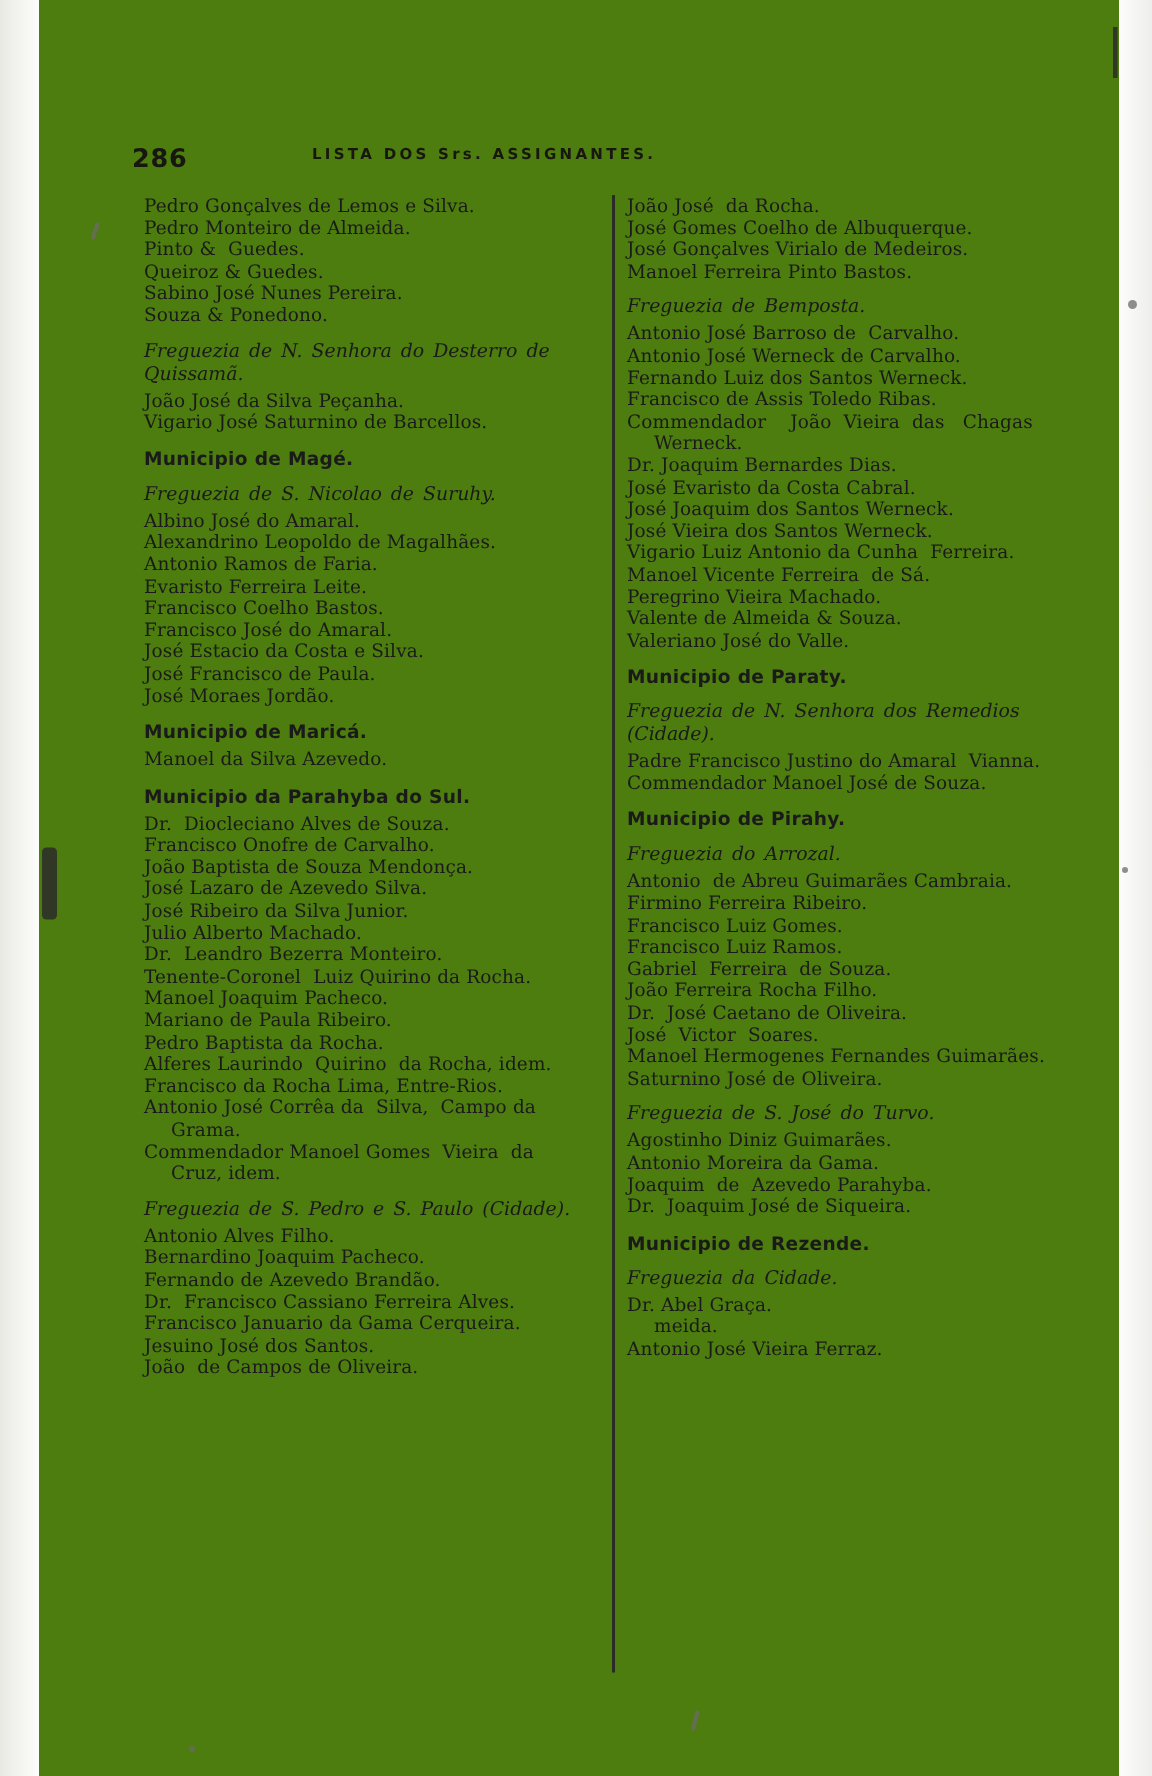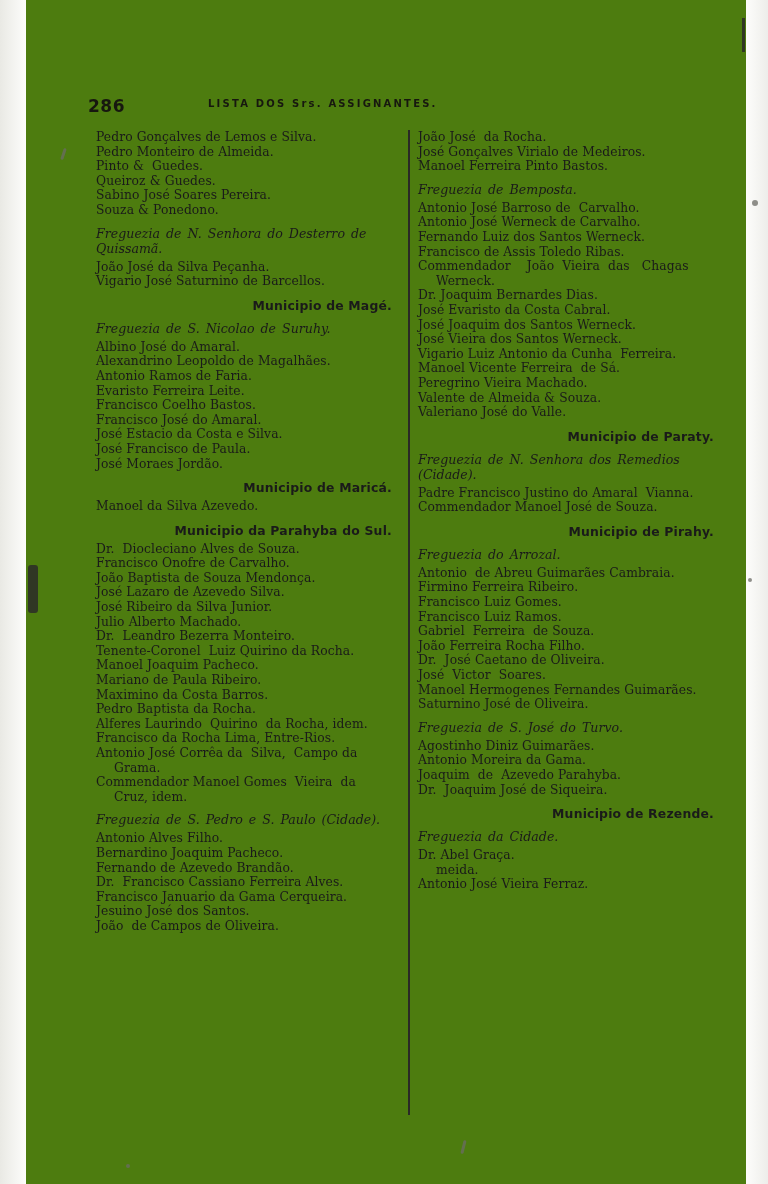--- a/index.html
+++ b/index.html
@@ -102,21 +102,21 @@
     letter-spacing: .1px;
   }
   .entry {
     text-indent: 0;
   }
   .entry.cont {
     padding-left: 18px;
     text-indent: 0;
   }
   .head-center {
-    text-align: right;
+    text-align: left;
     font-family: "DejaVu Sans", sans-serif;
     font-weight: bold;
     font-size: 12.4px;
     line-height: 15px;
     letter-spacing: .2px;
     margin-top: 9px;
     margin-bottom: 4px;
   }
   .head-italic {
     font-style: italic;
@@ -150,21 +150,21 @@
     <div class="running-title">LISTA DOS Srs. ASSIGNANTES.</div>
   </div>
 
   <div class="columns">
     <div class="rule"></div>
     <div class="col col-left" id="col-left">
         <div class="line entry">Pedro Gonçalves de Lemos e Silva.</div>
         <div class="line entry">Pedro Monteiro de Almeida.</div>
         <div class="line entry">Pinto &amp;  Guedes.</div>
         <div class="line entry">Queiroz &amp; Guedes.</div>
-        <div class="line entry">Sabino José Soares Pereira.</div>
+        <div class="line entry">Sabino José Nunes Pereira.</div>
         <div class="line entry">Souza &amp; Ponedono.</div>
         <div class="head-italic"><span>Freguezia  de  N. Senhora do Desterro de</span><span class="second">Quissamã.</span></div>
         <div class="line entry">João José da Silva Peçanha.</div>
         <div class="line entry">Vigario José Saturnino de Barcellos.</div>
         <div class="head-center">Municipio de Magé.</div>
         <div class="head-italic"><span>Freguezia de S. Nicolao de Suruhy.</span></div>
         <div class="line entry">Albino José do Amaral.</div>
         <div class="line entry">Alexandrino Leopoldo de Magalhães.</div>
         <div class="line entry">Antonio Ramos de Faria.</div>
         <div class="line entry">Evaristo Ferreira Leite.</div>
@@ -179,39 +179,39 @@
         <div class="line entry">Dr.  Diocleciano Alves de Souza.</div>
         <div class="line entry">Francisco Onofre de Carvalho.</div>
         <div class="line entry">João Baptista de Souza Mendonça.</div>
         <div class="line entry">José Lazaro de Azevedo Silva.</div>
         <div class="line entry">José Ribeiro da Silva Junior.</div>
         <div class="line entry">Julio Alberto Machado.</div>
         <div class="line entry">Dr.  Leandro Bezerra Monteiro.</div>
         <div class="line entry">Tenente-Coronel  Luiz Quirino da Rocha.</div>
         <div class="line entry">Manoel Joaquim Pacheco.</div>
         <div class="line entry">Mariano de Paula Ribeiro.</div>
-        <div class="line entry">Maximino da Costa Barros.</div>
         <div class="line entry">Pedro Baptista da Rocha.</div>
         <div class="line entry">Alferes Laurindo  Quirino  da Rocha, idem.</div>
         <div class="line entry">Francisco da Rocha Lima, Entre-Rios.</div>
         <div class="line entry">Antonio José Corrêa da  Silva,  Campo da</div>
         <div class="line entry cont">Grama.</div>
         <div class="line entry">Commendador Manoel Gomes  Vieira  da</div>
         <div class="line entry cont">Cruz, idem.</div>
         <div class="head-italic"><span>Freguezia de S. Pedro e S. Paulo (Cidade).</span></div>
         <div class="line entry">Antonio Alves Filho.</div>
         <div class="line entry">Bernardino Joaquim Pacheco.</div>
         <div class="line entry">Fernando de Azevedo Brandão.</div>
         <div class="line entry">Dr.  Francisco Cassiano Ferreira Alves.</div>
         <div class="line entry">Francisco Januario da Gama Cerqueira.</div>
         <div class="line entry">Jesuino José dos Santos.</div>
         <div class="line entry">João  de Campos de Oliveira.</div>
       </div>
     <div class="col col-right" id="col-right">
         <div class="line entry">João José  da Rocha.</div>
+        <div class="line entry">José Gomes Coelho de Albuquerque.</div>
         <div class="line entry">José Gonçalves Virialo de Medeiros.</div>
         <div class="line entry">Manoel Ferreira Pinto Bastos.</div>
         <div class="head-italic"><span>Freguezia de Bemposta.</span></div>
         <div class="line entry">Antonio José Barroso de  Carvalho.</div>
         <div class="line entry">Antonio José Werneck de Carvalho.</div>
         <div class="line entry">Fernando Luiz dos Santos Werneck.</div>
         <div class="line entry">Francisco de Assis Toledo Ribas.</div>
         <div class="line entry">Commendador    João  Vieira  das   Chagas</div>
         <div class="line entry cont">Werneck.</div>
         <div class="line entry">Dr. Joaquim Bernardes Dias.</div>

